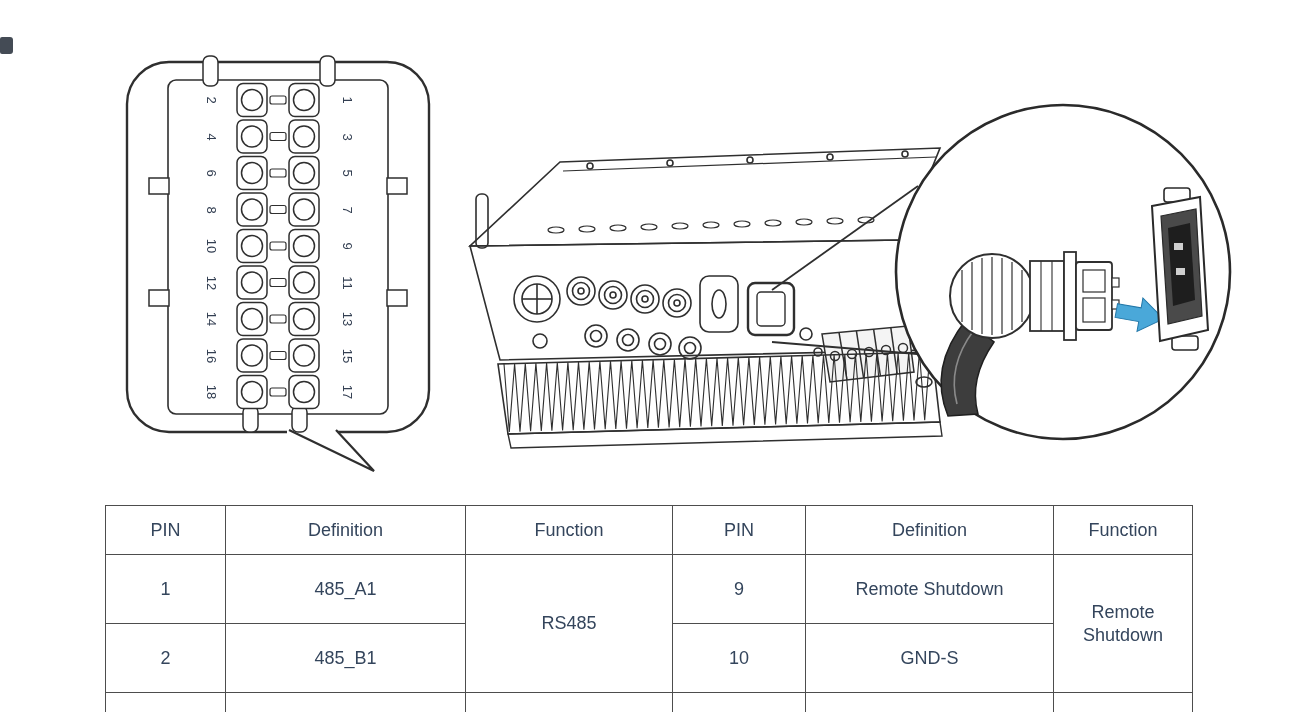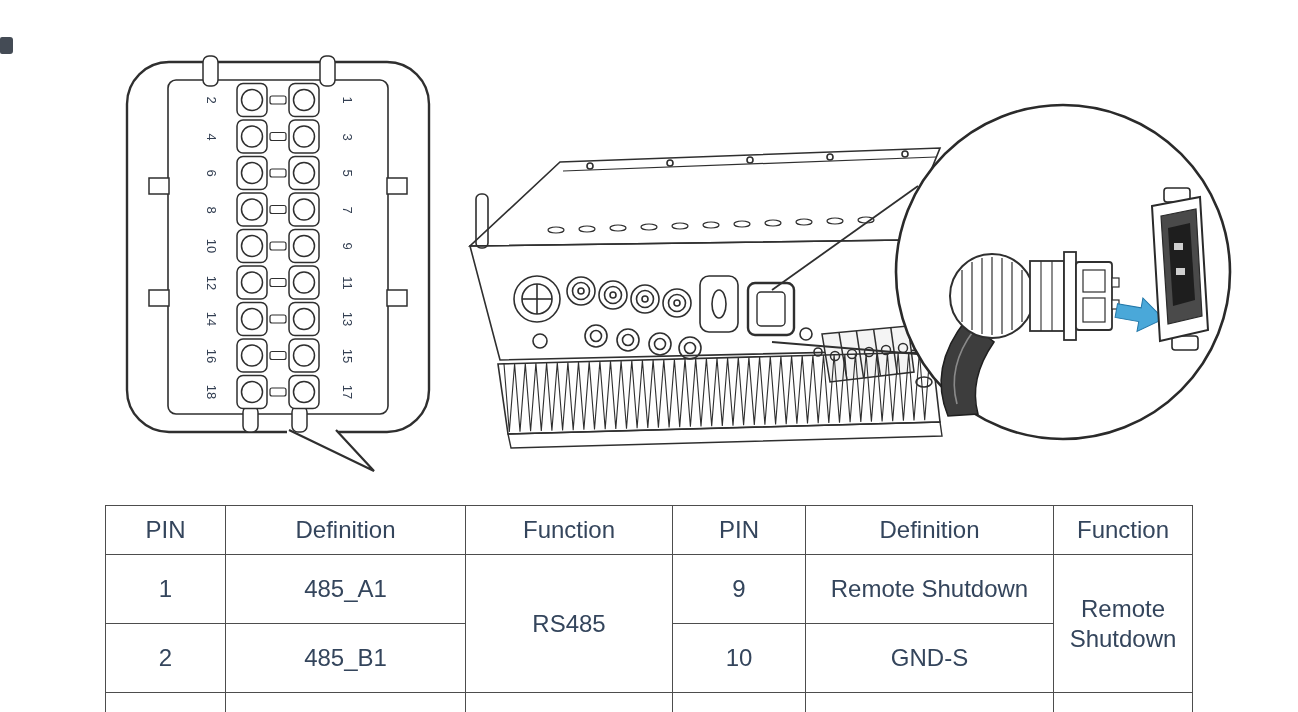--- a/index.html
+++ b/index.html
@@ -12,21 +12,21 @@
   .edge-mark{
     position:absolute;left:0;top:37px;width:13px;height:17px;
     background:#444b55;border-radius:2px 3px 3px 2px;
   }
   table.pin-table{
     position:absolute;left:105px;top:505px;width:1087px;
     border-collapse:collapse;table-layout:fixed;color:#34455c;
   }
   .pin-table th,.pin-table td{
     border:1.5px solid #4d4d4d;text-align:center;vertical-align:middle;
-    font-size:24px;font-weight:400;padding:0 6px;line-height:1.25;
+    font-size:18px;font-weight:400;padding:0 6px;line-height:1.25;
     overflow:hidden;
   }
   .pin-table thead th{height:48px;}
   .pin-table tbody tr.r td{height:68px;}
   .pin-table tbody tr.partial td{height:60px;}
 </style>
 </head>
 <body>
 
 <div class="edge-mark"></div>

